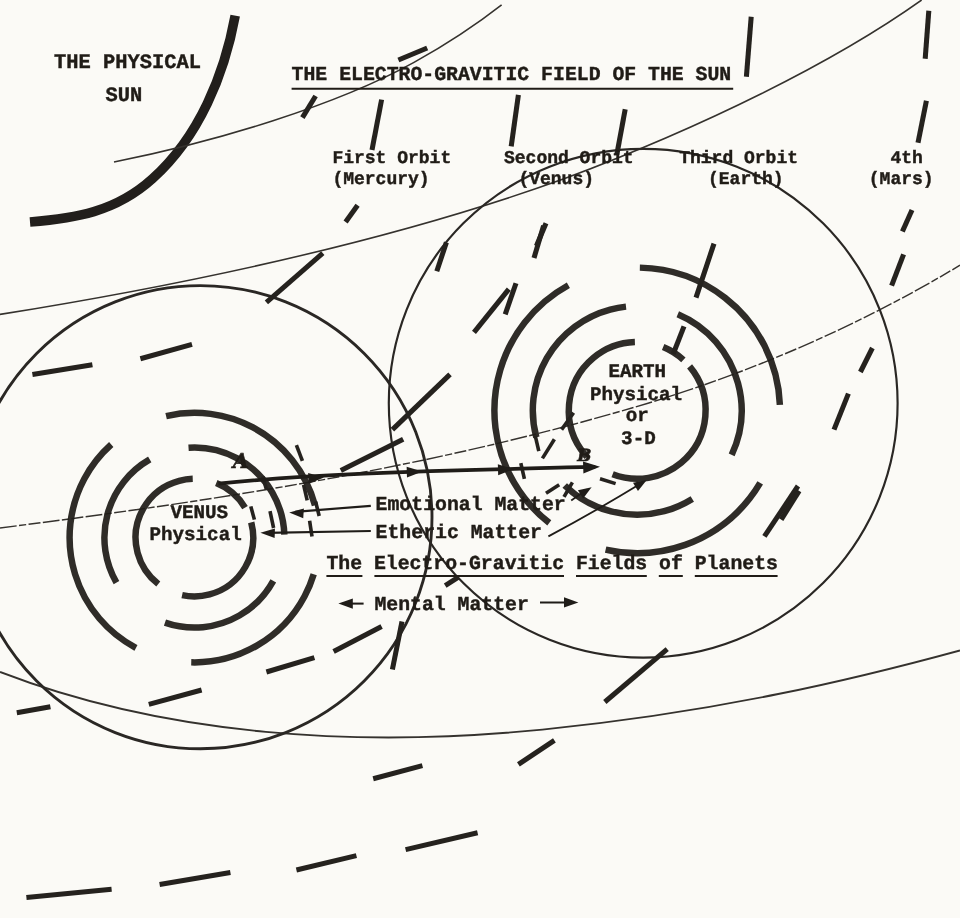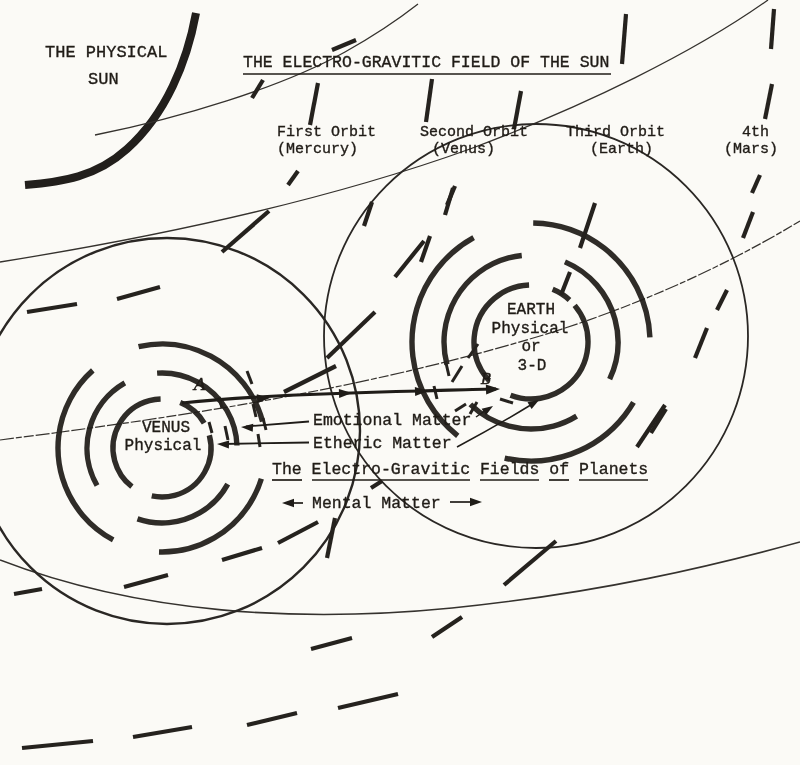--- a/index.html
+++ b/index.html
@@ -1,16 +1,16 @@
 <!DOCTYPE html>
 <html><head>
 <meta charset="utf-8">
 <style>
   html,body{margin:0;padding:0;background:#e8e6e0;}
-  #stage{width:800px;height:765px;position:relative;margin:0 auto;}
+  #stage{width:800px;height:765px;position:relative;margin:0 auto;font-weight:bold;}
   svg{display:block;}
   text{font-family:"Liberation Mono","DejaVu Sans Mono",monospace;fill:#201c17;stroke:#201c17;stroke-width:.35;}
   .t15{font-size:15px;}
   .t16{font-size:16px;}
   .t165{font-size:16.5px;}
   .t17{font-size:17px;}
   .hand{font-family:"DejaVu Serif","Liberation Serif",serif;font-style:italic;stroke-width:.5;}
   .ink{stroke:#221f1c;fill:none;}
   .ring{stroke:#1f1c18;fill:none;stroke-width:5.4;opacity:.93;}
   .field{stroke:#2a2724;fill:none;}

